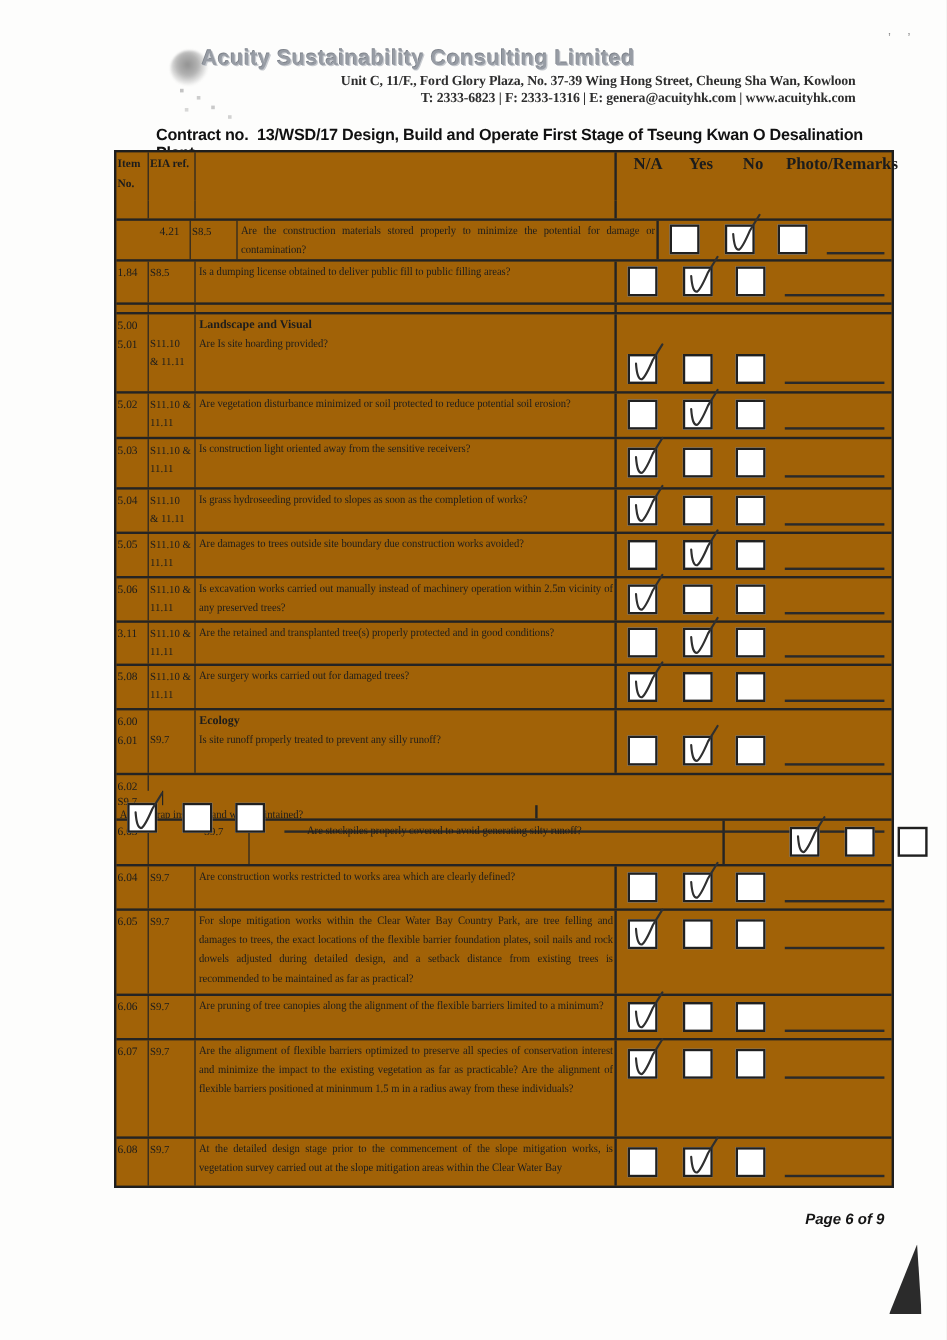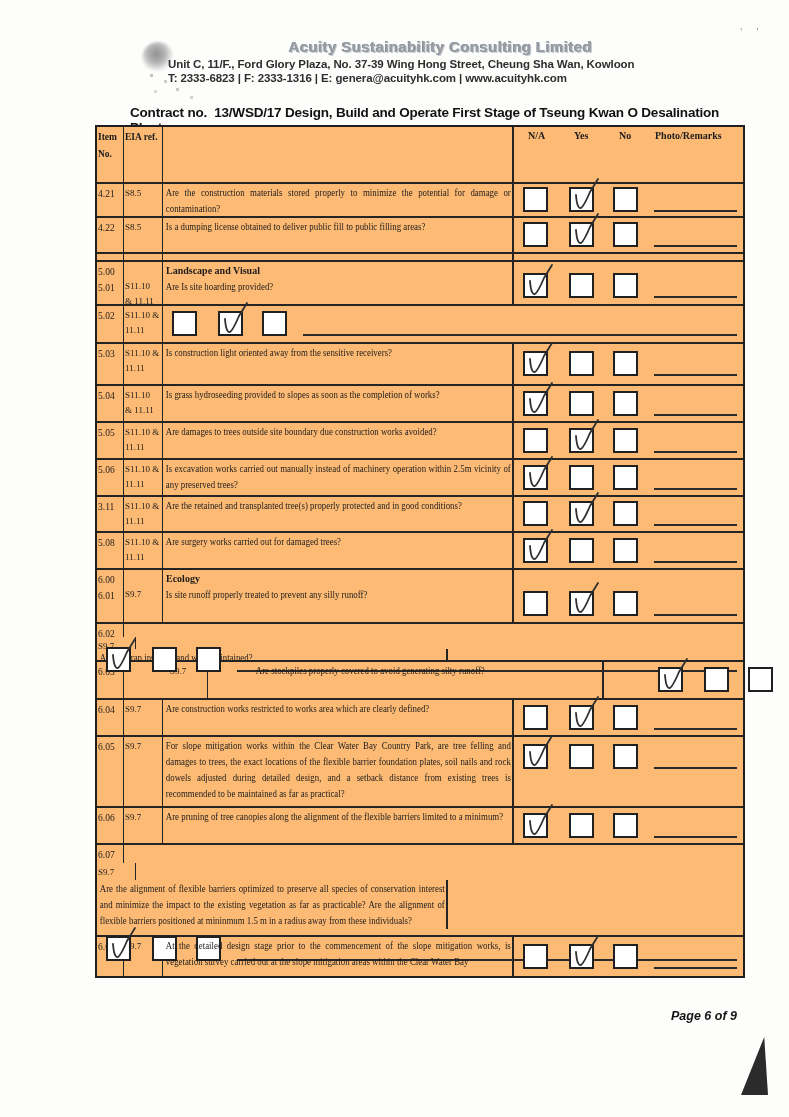--- a/index.html
+++ b/index.html
@@ -12,58 +12,58 @@
   
   .logo {
     position:absolute; left:142px; top:42px; width:32px; height:30px;
     background:radial-gradient(ellipse at 45% 40%, #6f6f6f 0%, #9b9b9b 35%, rgba(160,160,160,0) 70%);
     filter:blur(1px); opacity:.75; border-radius:50%;
   }
   .logo-dots { position:absolute; left:150px; top:74px; width:3px; height:3px; background:#b5b5b5;
     box-shadow:14px 6px 0 #c2c2c2, 26px 14px 0 #bdbdbd, 4px 16px 0 #cfcfcf, 40px 22px 0 #c8c8c8; opacity:.8; }
   .head-block { position:absolute; left:168px; top:38px; width:545px; }
   .company {
-    text-align:center; font-family:"Liberation Sans", sans-serif; font-weight:bold;
-    font-size:15px; letter-spacing:.4px; color:#979ca4;
+    text-align:left; font-family:"Liberation Sans", sans-serif; font-weight:bold;
+    font-size:18px; letter-spacing:.4px; color:#979ca4;
     text-shadow:1px 1px 0 #c7cacf, -0.5px -0.5px 0 #7e838b;
   }
   .addr, .contact {
-    text-align:left; font-family:Liberation Sans, sans-serif;
+    text-align:right; font-family:Liberation Serif, serif;
     font-size:11.5px; font-weight:bold; color:#2e2e2e; margin-top:3px; letter-spacing:-0.1px;
   }
   .contact { margin-top:2px; }
   .specks { position:absolute; left:740px; top:26px; width:30px; height:10px; color:#8f8f8f;
     font-size:11px; font-family:"Liberation Sans", sans-serif; letter-spacing:14px; }
   .doc-title {
     position:absolute; left:130px; top:105px; width:600px;
     font-family:"Liberation Sans", sans-serif; font-weight:bold; font-size:13.5px;
     letter-spacing:-0.2px; color:#111; white-space:pre-wrap;
   }
   
   .table {
     position:absolute; left:95px; top:125px; width:650px;
-    border:2px solid #1e1e1e; background:#fdba74;
+    border:2px solid #1e1e1e; background:#a16207;
   }
   .trow { display:flex; width:100%; }
   .trow + .trow { border-top:2px solid #242424; }
   .cell { overflow:hidden; }
   .c-item { width:27px; border-right:1.5px solid #242424; font-size:9.5px; padding:2px 0 0 1px; line-height:16px; }
   .c-eia  { width:39px; border-right:1.5px solid #242424; font-size:9px;  padding:2px 0 0 1px; line-height:15px; white-space:pre-line; }
   .c-q    { width:351px; border-right:2px solid #242424; }
   .c-checks { flex:1; position:relative; }
   .sec-pad { height:15px; }
   .sec-title { font-weight:bold; font-size:10px; padding:1px 0 0 3px; line-height:15px; }
   .qtext {
     font-size:9.5px; line-height:16px; text-align:justify;
     padding:1px 2px 0 3px; width:376px; transform:scaleX(0.93); transform-origin:0 0;
   }
   
   .trow.thead { height:40px; }
   .thead .c-item, .thead .c-eia { font-weight:bold; white-space:pre-line; line-height:17px; font-size:9.5px; }
-  .hlabel { position:absolute; top:3px; font-weight:bold; font-size:10px; }
+  .hlabel { position:absolute; top:3px; font-weight:bold; font-size:14px; }
   .hl-na { left:14px; } .hl-yes { left:60px; } .hl-no { left:105px; } .hl-rem { left:141px; }
   
   .checkrow { position:absolute; left:0; right:0; height:26px; }
   .checkrow.v-center { top:50%; transform:translateY(-50%); }
   .checkrow.v-top { top:7px; }
   .checkrow.v-bottom { bottom:5px; }
   .box { position:absolute; width:25px; height:25px; border:2px solid #202020; background:#fff; }
   .b-na { left:9px; } .b-yes { left:55px; } .b-no { left:99px; }
   .tick { position:absolute; left:-5px; top:-13px; width:38px; height:42px; overflow:visible; }
   .rline { position:absolute; left:140px; right:6px; bottom:1px; border-bottom:2px solid #2a2a2a; }
@@ -103,41 +103,41 @@
         <span class="hlabel hl-rem">Photo/Remarks</span>
       </div>
     </div>
     <div id="tbody">
         <div class="trow" style="height: 15px;">
           <div class="cell c-item"></div>
           <div class="cell c-eia"></div>
           <div class="cell c-q"></div>
           <div class="c-checks"></div>
         </div>
-        <div class="trow" style="height: 34px;">
+        <div class="trow" style="height: 34px; padding-left: 35px;">
           <div class="cell c-item">4.21</div>
           <div class="cell c-eia">S8.5</div>
           <div class="cell c-q">
             <div class="qtext">Are the construction materials stored properly to minimize the potential for damage or contamination?</div>
           </div>
           <div class="c-checks">
             <div class="checkrow v-center">
               <div class="box b-na"></div>
               <div class="box b-yes">
                 <svg class="tick" viewBox="0 0 38 42">
                   <path d="M10 19 Q11 33 15 32 Q18 30 24 16 L32 3" fill="none" stroke="#2f2f2f" stroke-width="1.8" stroke-linecap="round"></path>
                 </svg>
               </div>
               <div class="box b-no"></div>
               <div class="rline"></div>
             </div>
           </div>
         </div>
         <div class="trow" style="height: 36px;">
-          <div class="cell c-item">4.22</div>
+          <div class="cell c-item">1.84</div>
           <div class="cell c-eia">S8.5</div>
           <div class="cell c-q">
             <div class="qtext">Is a dumping license obtained to deliver public fill to public filling areas?</div>
           </div>
           <div class="c-checks">
             <div class="checkrow v-center">
               <div class="box b-na"></div>
               <div class="box b-yes">
                 <svg class="tick" viewBox="0 0 38 42">
                   <path d="M10 19 Q11 33 15 32 Q18 30 24 16 L32 3" fill="none" stroke="#2f2f2f" stroke-width="1.8" stroke-linecap="round"></path>
@@ -147,21 +147,21 @@
               <div class="rline"></div>
             </div>
           </div>
         </div>
         <div class="trow" style="height: 8px;">
           <div class="cell c-item"></div>
           <div class="cell c-eia"></div>
           <div class="cell c-q"></div>
           <div class="c-checks"></div>
         </div>
-        <div class="trow" style="height: 44px;">
+        <div class="trow" style="height: 66px;">
           <div class="cell c-item">
             <div class="">5.00</div>
             <div class="">5.01</div>
           </div>
           <div class="cell c-eia"><div class="sec-pad"></div><div class="">S11.10
 &amp; 11.11</div></div>
           <div class="cell c-q">
             <div class="sec-title">Landscape and Visual</div>
             <div class="qtext">Are Is site hoarding provided?</div>
           </div>
@@ -175,20 +175,23 @@
               <div class="box b-yes"></div>
               <div class="box b-no"></div>
               <div class="rline"></div>
             </div>
           </div>
         </div>
         <div class="trow" style="height: 38px;">
           <div class="cell c-item">5.02</div>
           <div class="cell c-eia">S11.10 &amp;
 11.11</div>
+          <div class="cell c-q">
+            <div class="qtext">Are vegetation disturbance minimized or soil protected to reduce potential soil erosion?</div>
+          </div>
           <div class="c-checks">
             <div class="checkrow v-center">
               <div class="box b-na"></div>
               <div class="box b-yes">
                 <svg class="tick" viewBox="0 0 38 42">
                   <path d="M10 19 Q11 33 15 32 Q18 30 24 16 L32 3" fill="none" stroke="#2f2f2f" stroke-width="1.8" stroke-linecap="round"></path>
                 </svg>
               </div>
               <div class="box b-no"></div>
               <div class="rline"></div>
@@ -426,21 +429,21 @@
                 <svg class="tick" viewBox="0 0 38 42">
                   <path d="M10 19 Q11 33 15 32 Q18 30 24 16 L32 3" fill="none" stroke="#2f2f2f" stroke-width="1.8" stroke-linecap="round"></path>
                 </svg>
               </div>
               <div class="box b-yes"></div>
               <div class="box b-no"></div>
               <div class="rline"></div>
             </div>
           </div>
         </div>
-        <div class="trow" style="height: 92px; flex-direction: column;">
+        <div class="trow" style="height: 82px;">
           <div class="cell c-item">6.07</div>
           <div class="cell c-eia">S9.7</div>
           <div class="cell c-q">
             <div class="qtext">Are the alignment of flexible barriers optimized to preserve all species of conservation interest and minimize the impact to the existing vegetation as far as practicable? Are the alignment of flexible barriers positioned at mininmum 1.5 m in a radius away from these individuals?</div>
           </div>
           <div class="c-checks">
             <div class="checkrow v-top">
               <div class="box b-na">
                 <svg class="tick" viewBox="0 0 38 42">
                   <path d="M10 19 Q11 33 15 32 Q18 30 24 16 L32 3" fill="none" stroke="#2f2f2f" stroke-width="1.8" stroke-linecap="round"></path>

